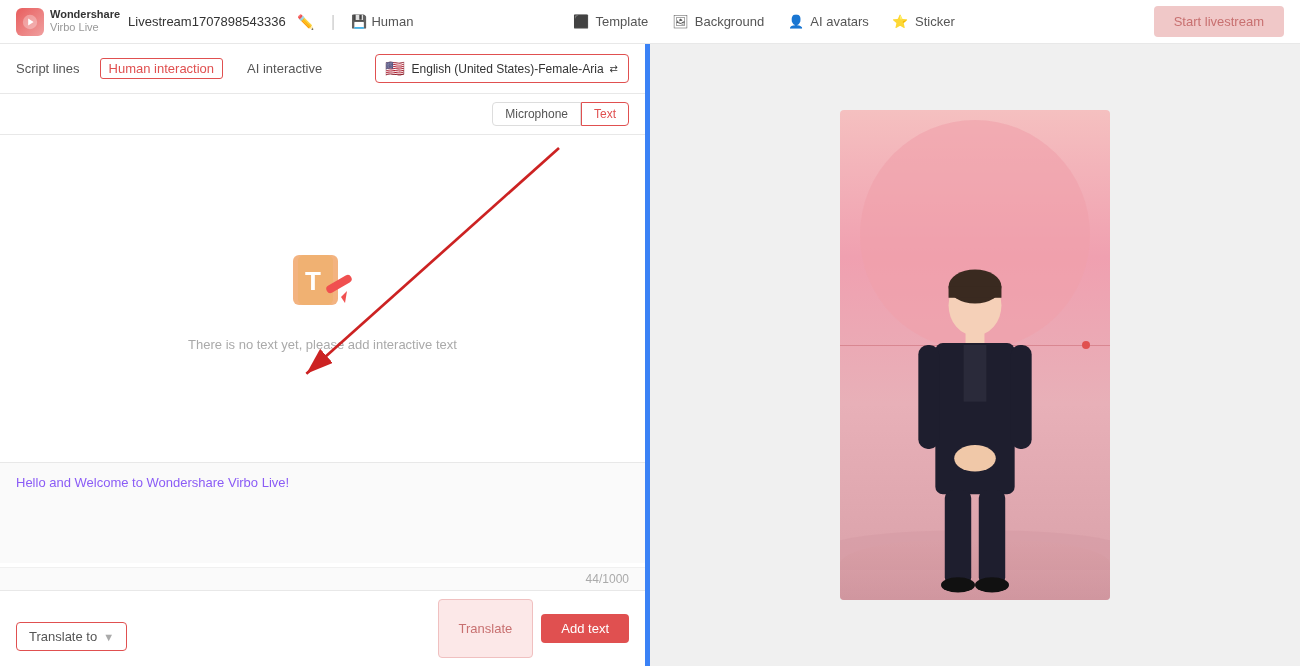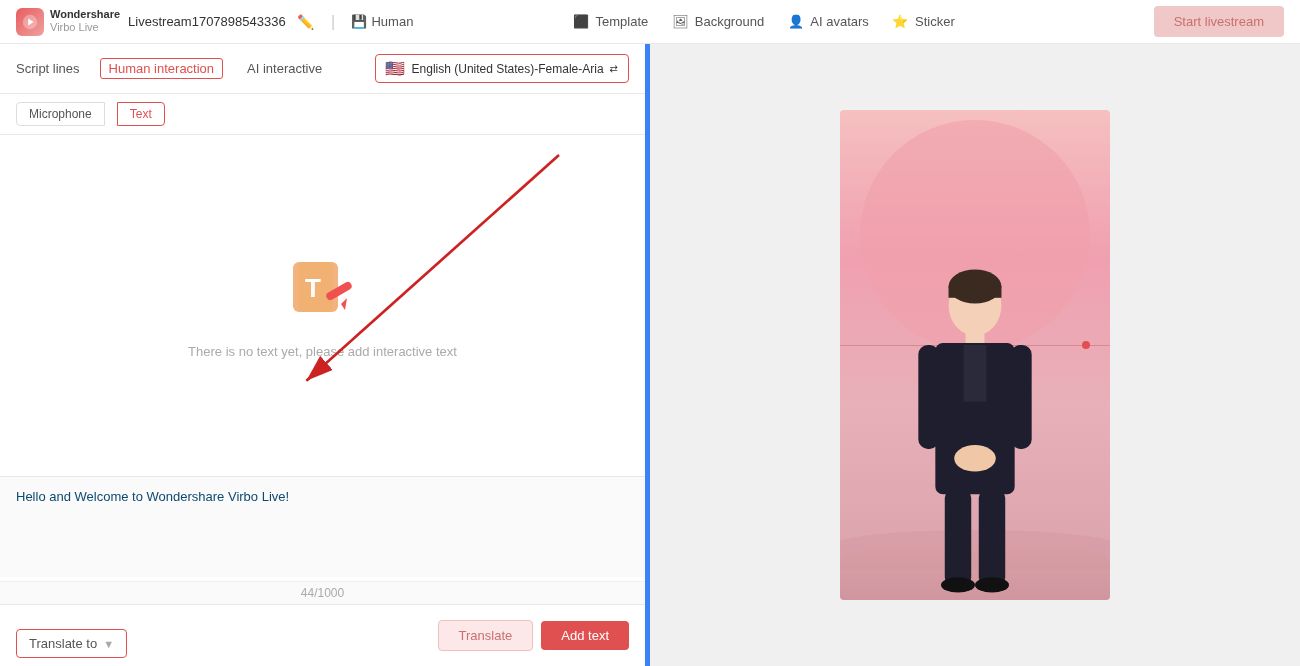--- a/index.html
+++ b/index.html
@@ -40,47 +40,47 @@
     .tab.active { color: #e05050; border: 1.5px solid #e05050; border-radius: 3px; padding: 2px 8px; }
 
     .lang-selector {
       margin-left: auto; display: flex; align-items: center; gap: 6px;
       border: 1.5px solid #e05050; border-radius: 4px; padding: 4px 10px;
       font-size: 12px; color: #333; cursor: pointer;
     }
     .flag { font-size: 16px; }
 
     
-    .input-type-row { display: flex; padding: 8px 16px; gap: 12px; border-bottom: 1px solid #e8e8e8; }
+    .input-type-row { display: flex; padding: 8px 16px; gap: 0; border-bottom: 1px solid #e8e8e8; justify-content: flex-end; }
     .input-btn { font-size: 12px; padding: 4px 12px; cursor: pointer; background: #fff; border: 1px solid #ddd; color: #555; }
     .input-btn:first-child { border-radius: 4px 0 0 4px; }
     .input-btn:last-child { border-radius: 0 4px 4px 0; border-left: none; }
     .input-btn.active { background: #fff; border: 1.5px solid #e05050; color: #e05050; z-index: 1; }
 
     
     .content-area { flex: 1; display: flex; flex-direction: column; overflow: hidden; position: relative; }
 
     
     .empty-state { flex: 1; display: flex; flex-direction: column; align-items: center; justify-content: center; position: relative; }
     .empty-icon { width: 80px; height: 80px; margin-bottom: 12px; }
     .empty-text { font-size: 13px; color: #aaa; }
 
     
     .arrow-overlay { position: absolute; top: 0; left: 0; width: 100%; height: 100%; pointer-events: none; }
 
     
     .text-input-area { border-top: 1px solid #e8e8e8; padding: 0; }
-    .text-input { width: 100%; border: none; outline: none; resize: none; font-size: 13px; color: #0c4a6e; padding: 12px 16px; height: 100px; background: #fafafa; font-family: inherit; }
-    .char-count { text-align: center; padding: 4px 16px; font-size: 12px; color: #aaa; border-top: 1px solid #f0f0f0; background: #fafafa; }
+    .text-input { width: 100%; border: none; outline: none; resize: none; font-size: 13px; color: #8b5cf6; padding: 12px 16px; height: 100px; background: #fafafa; font-family: inherit; }
+    .char-count { text-align: right; padding: 4px 16px; font-size: 12px; color: #aaa; border-top: 1px solid #f0f0f0; background: #fafafa; }
 
     
     .bottom-bar { display: flex; align-items: center; padding: 8px 16px; gap: 8px; border-top: 1px solid #e8e8e8; background: #fff; }
     .translate-select { display: flex; align-items: center; gap: 6px; border: 1.5px solid #e05050; border-radius: 4px; padding: 6px 12px; font-size: 13px; color: #555; cursor: pointer; background: #fff; margin-top: 16px; }
     .translate-btn {
-      margin-left: auto; padding: 7px 20px; border-radius: 4px;
+      margin-left: auto; padding: 21px 20px; border-radius: 4px;
       font-size: 13px; cursor: pointer;
       background: #fce8e8; color: #c87070; border: 1px solid #f0c0c0;
     }
     .add-text-btn {
       padding: 7px 20px; border-radius: 4px; font-size: 13px;
       cursor: pointer; background: #e05050; color: #fff; border: none;
     }
 
     
     .right-panel { flex: 1; background: #f0f0f0; display: flex; align-items: center; justify-content: center; position: relative; overflow: hidden; }

